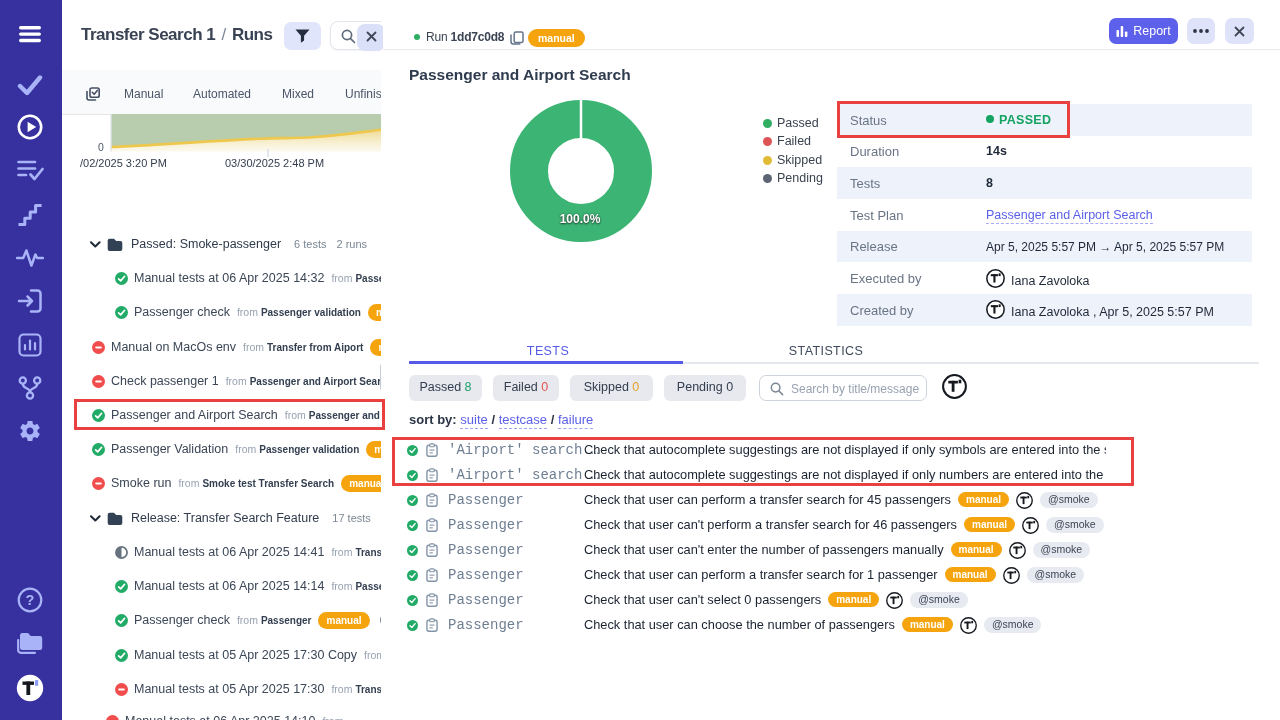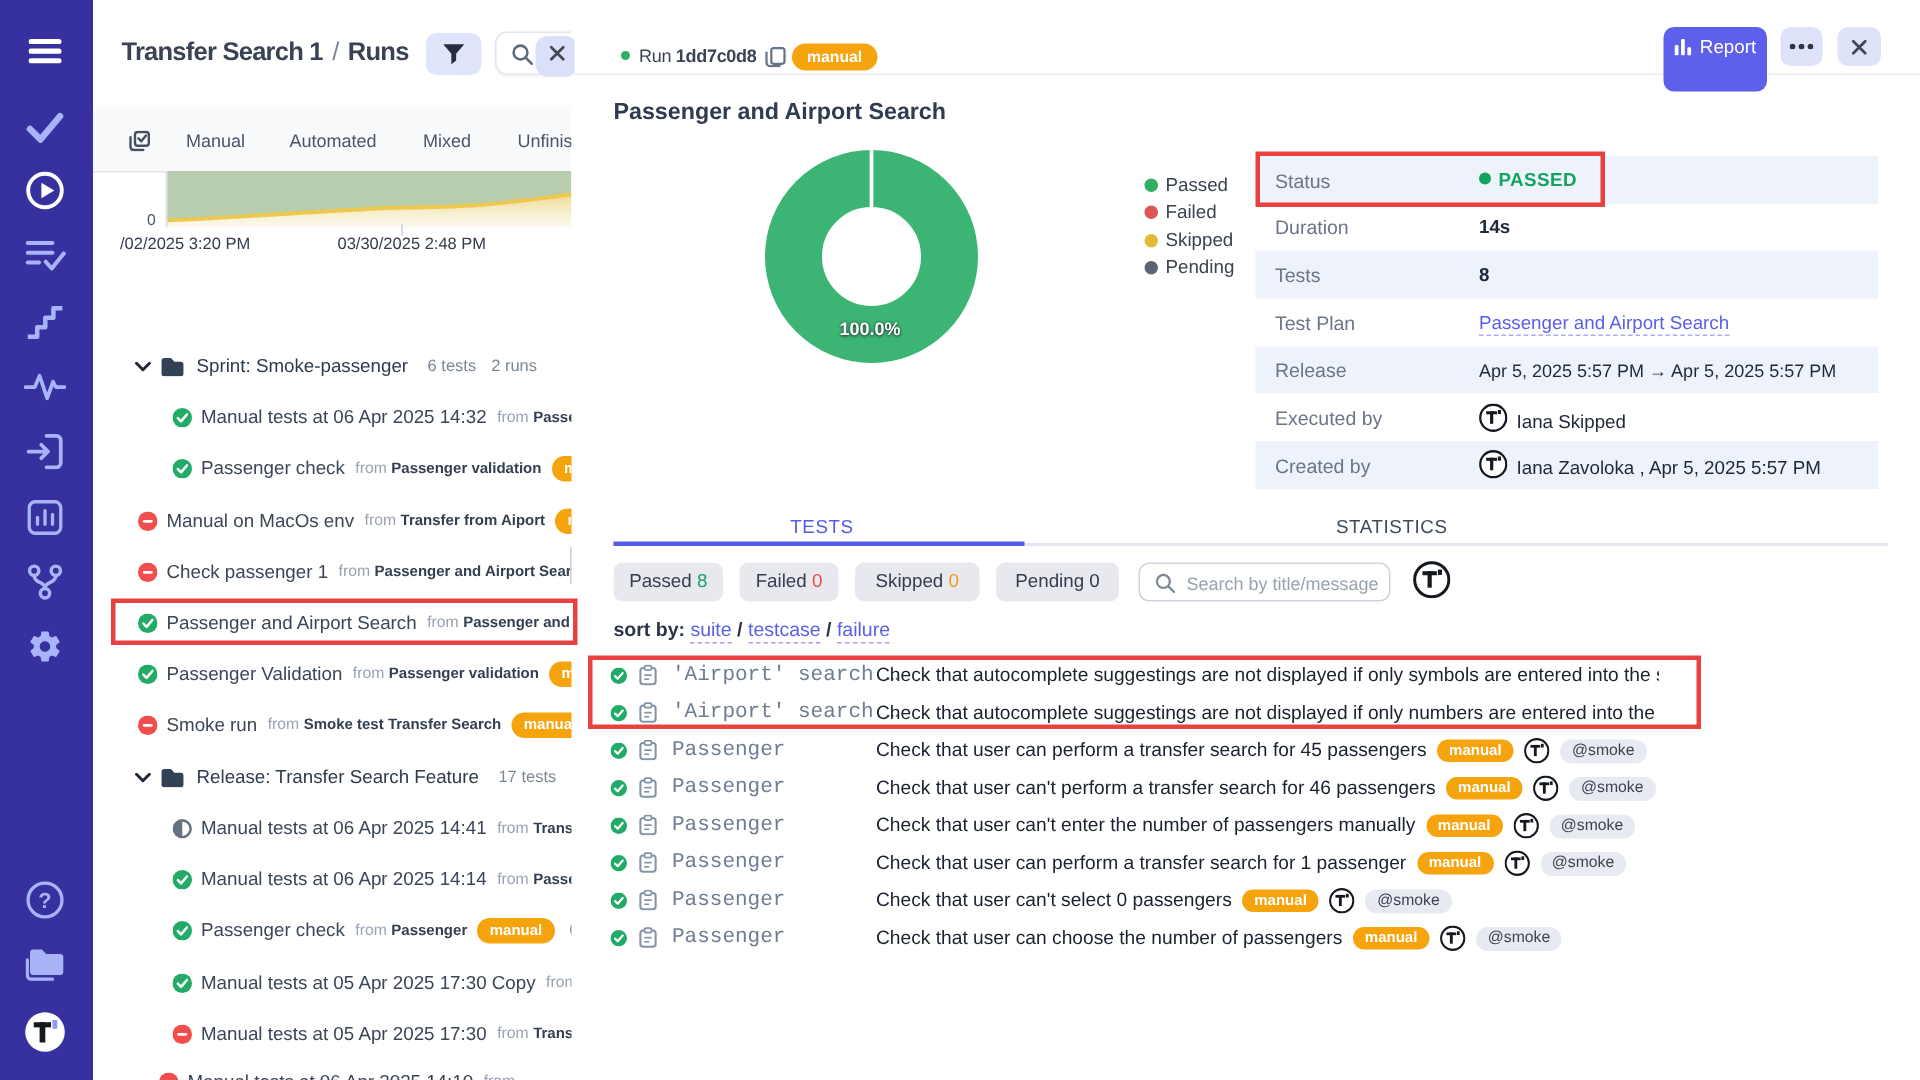--- a/index.html
+++ b/index.html
@@ -30,21 +30,21 @@
 .meta { font-size:11px; color:#7b8794; margin-left:13px; vertical-align:middle; }
 .meta2 { font-size:11px; color:#7b8794; margin-left:10px; vertical-align:middle; }
 .sbthumb { position:absolute; left:318px; top:364px; width:4px; height:26px; background:#c6ccd8; border-radius:2px; }
 
 #mainpanel { position:absolute; left:383px; top:0; width:897px; height:720px; background:#fff; }
 #topbar { position:absolute; left:0; top:0; width:897px; height:50px; border-bottom:1.5px solid #e9ebf1; }
 .rundot { position:absolute; left:31px; top:34px; width:6px; height:6px; border-radius:50%; background:#2fae64; }
 .runtext { position:absolute; left:43px; top:30px; font-size:12px; letter-spacing:-0.2px; color:#3a4453; }
 .copyic { position:absolute; left:127px; top:31px; }
 .runbadge { position:absolute; left:145px; top:29px; background:#f5a40d; color:#fff; font-size:10.5px; font-weight:bold; border-radius:11px; padding:3px 10px; }
-.btn-report { position:absolute; left:726px; top:18px; width:69px; height:43px; background:#5d60ea; border-radius:7px; color:#fff; font-size:12.5px; line-height:26px; text-align:center; }
+.btn-report { position:absolute; left:726px; top:18px; width:69px; height:26px; background:#5d60ea; border-radius:7px; color:#fff; font-size:12.5px; line-height:26px; text-align:center; }
 .btn-lite { position:absolute; top:18px; height:26px; background:#dee3fa; border-radius:7px; color:#3f4654; text-align:center; }
 .h1 { position:absolute; left:26px; top:66px; font-size:15.5px; font-weight:bold; color:#2f3b4e; }
 .donutlabel { position:absolute; left:157px; top:212px; width:80px; text-align:center; font-size:12px; font-weight:bold; color:#fff; text-shadow:0 1px 2px rgba(20,20,20,.7), 0 0 2px rgba(40,40,40,.5); }
 .leg { position:absolute; left:380px; font-size:12.5px; color:#3a4350; }
 .legdot { display:inline-block; width:9px; height:9px; border-radius:50%; margin-right:5px; vertical-align:-1px; }
 
 .srow { position:absolute; left:454px; width:415px; height:31.7px; font-size:13px; }
 .srow.alt { background:#eef2fb;text-align:right; }
 .slab { position:absolute; left:13px; top:8.5px; color:#6a7585; }
 .sval { position:absolute; left:149px; top:8.5px; color:#1f2937; white-space:nowrap; font-size:12.5px; }
@@ -223,21 +223,21 @@
               <rect x="16.6" y="5.7" width="2.7" height="3.6"></rect>
             </g>
           </g>
     </defs>
   </svg>
   <div id="tree">
     <div class="trow" style="left:28px; top:234px;"><svg width="11" height="8" viewBox="0 0 11 8">
             <use href="#chev"></use>
           </svg><svg style="margin-right:8px;" width="16" height="13" viewBox="0 0 16 13">
             <use href="#fold"></use>
-          </svg><span class="fname">Sprint: Smoke-passenger</span><span class="meta">6 tests</span><span class="meta2">2 runs</span></div>
+          </svg><span class="fname">Passed: Smoke-passenger</span><span class="meta">6 tests</span><span class="meta2">2 runs</span></div>
     <div class="trow" style="left:53px; top:268px;"><svg width="13" height="13" viewBox="0 0 13 13">
             <use href="#gchk"></use>
           </svg><span class="tname">Manual tests at 06 Apr 2025 14:32</span><span class="from">from</span><span class="fromb">Passenger and</span></div>
     <div class="trow" style="left:53px; top:302px;"><svg width="13" height="13" viewBox="0 0 13 13">
             <use href="#gchk"></use>
           </svg><span class="tname">Passenger check</span><span class="from">from</span><span class="fromb">Passenger validation</span><span class="badge">manual</span></div>
     <div class="trow" style="left:30px; top:337px;"><svg width="13" height="13" viewBox="0 0 13 13">
             <use href="#rmin"></use>
           </svg><span class="tname">Manual on MacOs env</span><span class="from">from</span><span class="fromb">Transfer from Aiport</span><span class="badge">manual</span></div>
     <div class="trow" style="left:30px; top:371px;"><svg width="13" height="13" viewBox="0 0 13 13">
@@ -342,36 +342,36 @@
         </div>
     <div class="srow" style="top:262.5px;">
           <span class="slab">Executed by</span>
           <span class="sval" style="top:6px;"><svg width="19" height="19" viewBox="0 0 25 25">
               <circle cx="12.5" cy="12.5" r="11.4" fill="#fff" stroke="#14181f" stroke-width="2"></circle>
               <g fill="#15181d">
                 <rect x="6.3" y="6.8" width="9.6" height="2.7"></rect>
                 <rect x="9.7" y="6.8" width="2.8" height="11"></rect>
                 <rect x="16.6" y="5.7" width="2.7" height="3.6"></rect>
               </g>
-            </svg><span class="avatxt">Iana Skipped</span></span>
+            </svg><span class="avatxt">Iana Zavoloka</span></span>
         </div>
     <div class="srow alt" style="top:294.2px;">
           <span class="slab">Created by</span>
           <span class="sval" style="top:6px;"><svg width="19" height="19" viewBox="0 0 25 25">
               <circle cx="12.5" cy="12.5" r="11.4" fill="#fff" stroke="#14181f" stroke-width="2"></circle>
               <g fill="#15181d">
                 <rect x="6.3" y="6.8" width="9.6" height="2.7"></rect>
                 <rect x="9.7" y="6.8" width="2.8" height="11"></rect>
                 <rect x="16.6" y="5.7" width="2.7" height="3.6"></rect>
               </g>
             </svg><span class="avatxt">Iana Zavoloka , Apr 5, 2025 5:57 PM</span></span>
         </div>
   </div>
   <div class="t2" style="left:26px; color:#575ae8;">TESTS</div>
-  <div class="t2" style="left:304px;text-align:right;">STATISTICS</div>
+  <div class="t2" style="left:304px;">STATISTICS</div>
   <div class="t2line"></div>
   <div class="t2active"></div>
   <div class="pill" style="left:26px; width:73px;">Passed <span class="pg">8</span></div>
   <div class="pill" style="left:110px; width:66px;">Failed <span class="pr">0</span></div>
   <div class="pill" style="left:187px; width:83px;">Skipped <span class="po">0</span></div>
   <div class="pill" style="left:281px; width:82px;">Pending <span class="pd">0</span></div>
   <div class="search2">
         <svg style="position:absolute; left:10px; top:6px;" width="14" height="14" viewBox="0 0 14 14">
           <circle cx="5.6" cy="5.6" r="4.3" fill="none" stroke="#7b8794" stroke-width="1.5"></circle>
           <line x1="9" y1="9" x2="12.6" y2="12.6" stroke="#7b8794" stroke-width="1.5" stroke-linecap="round"></line>

